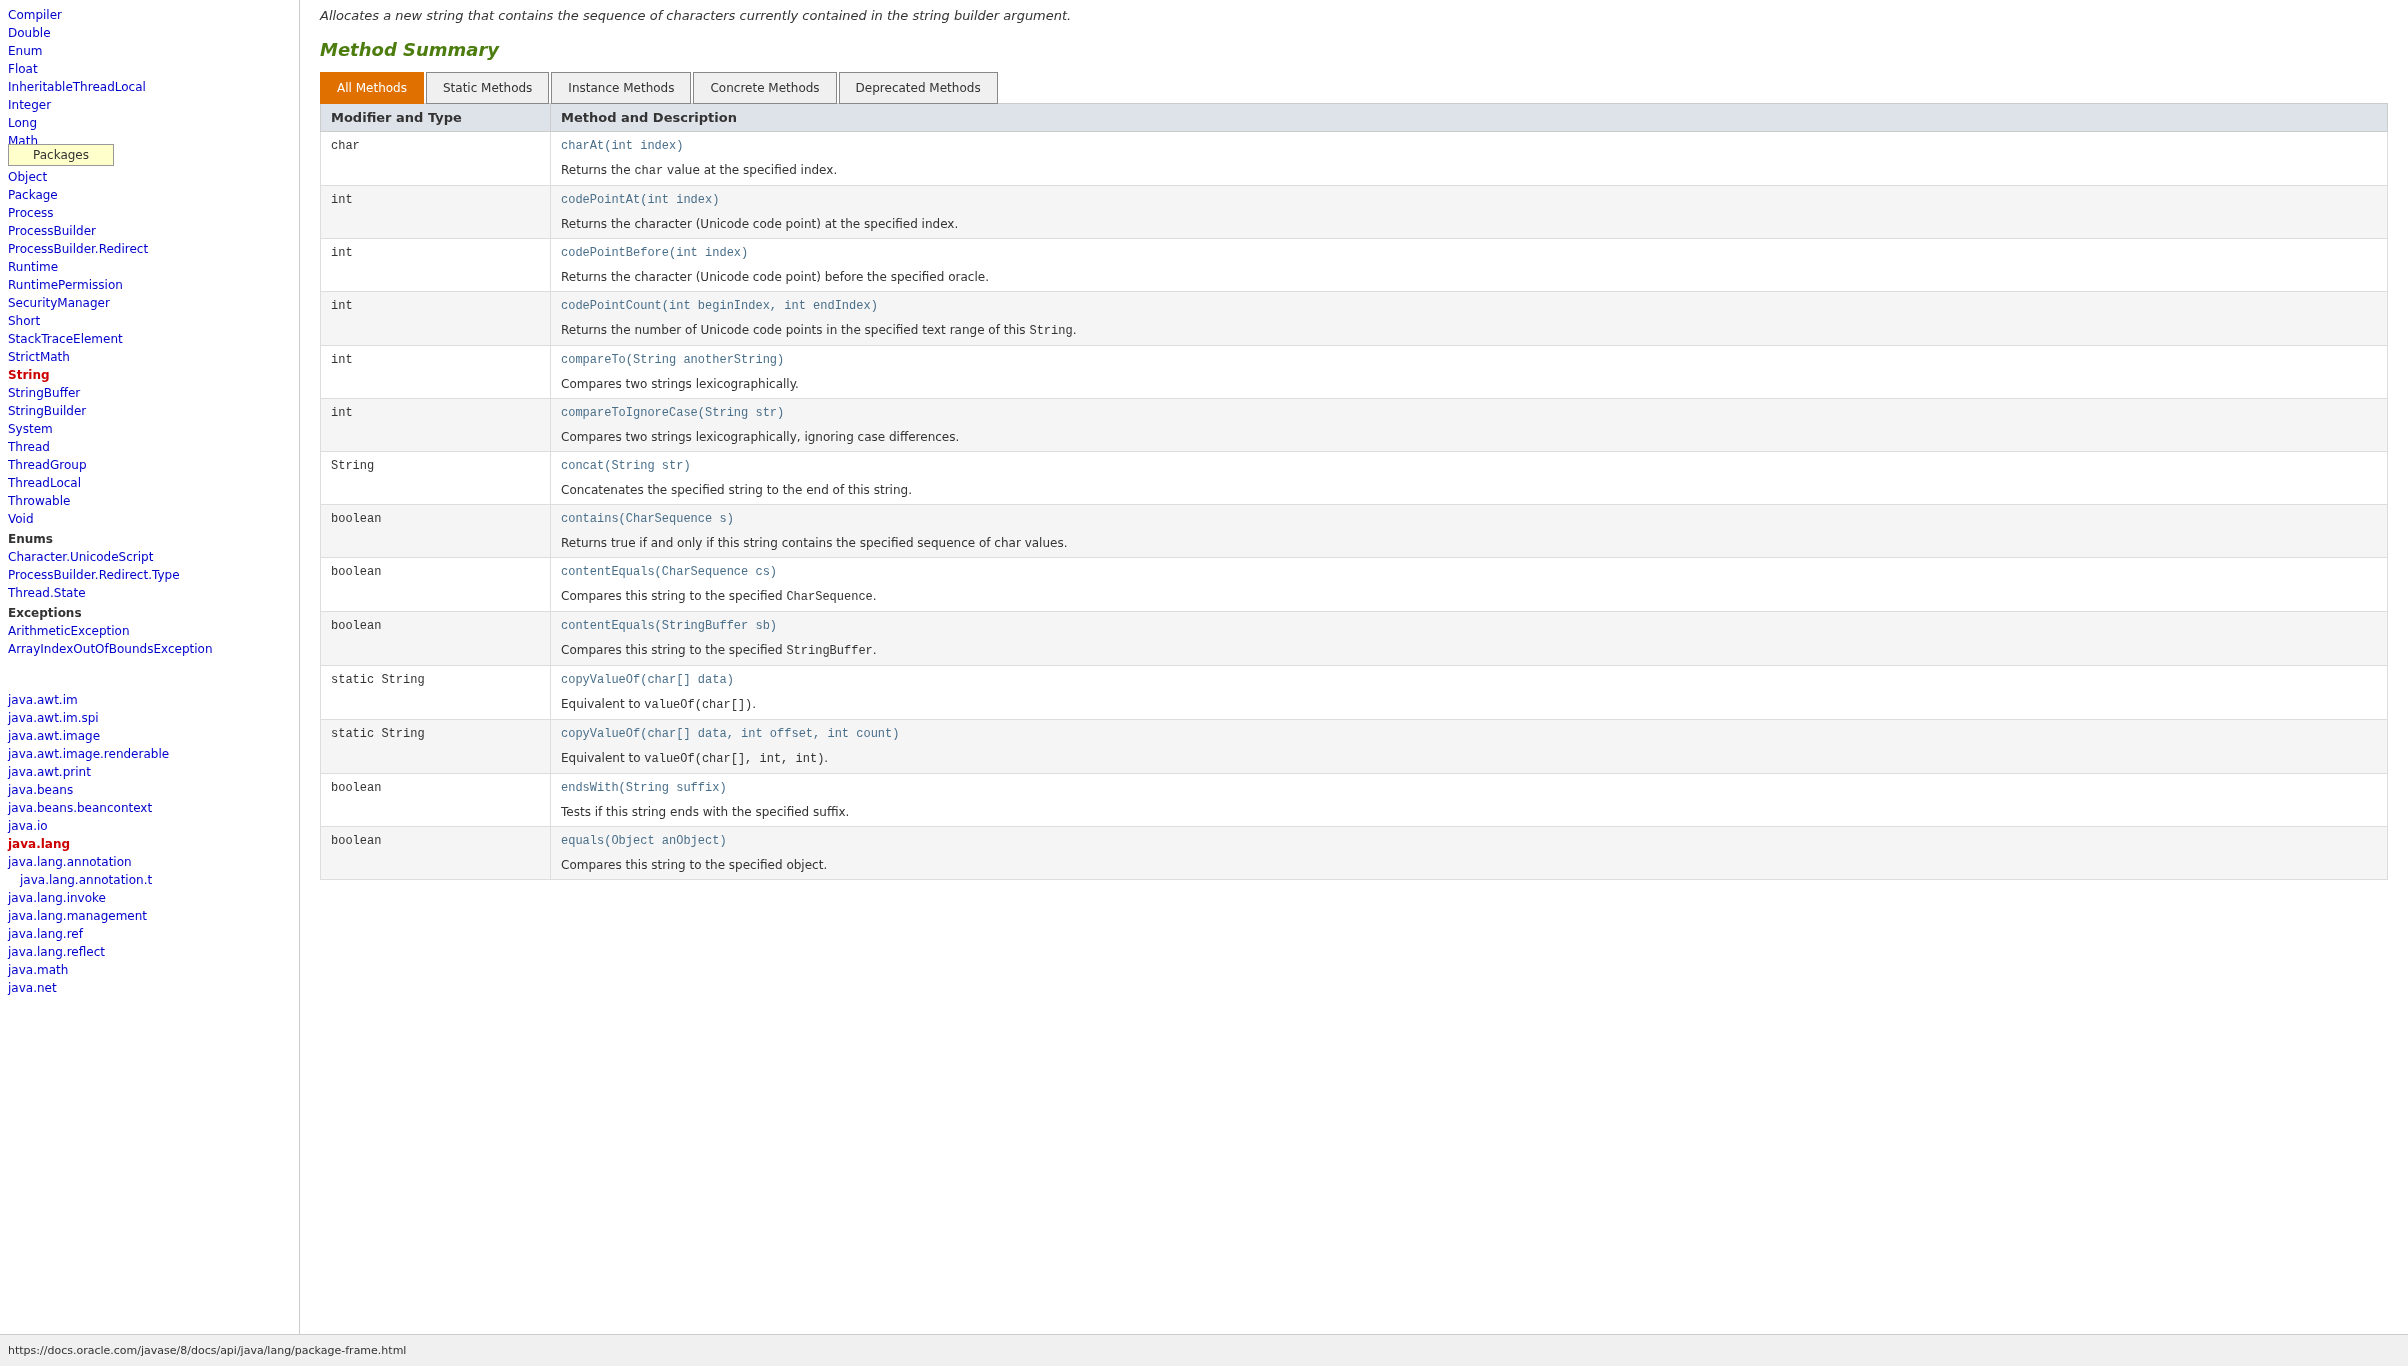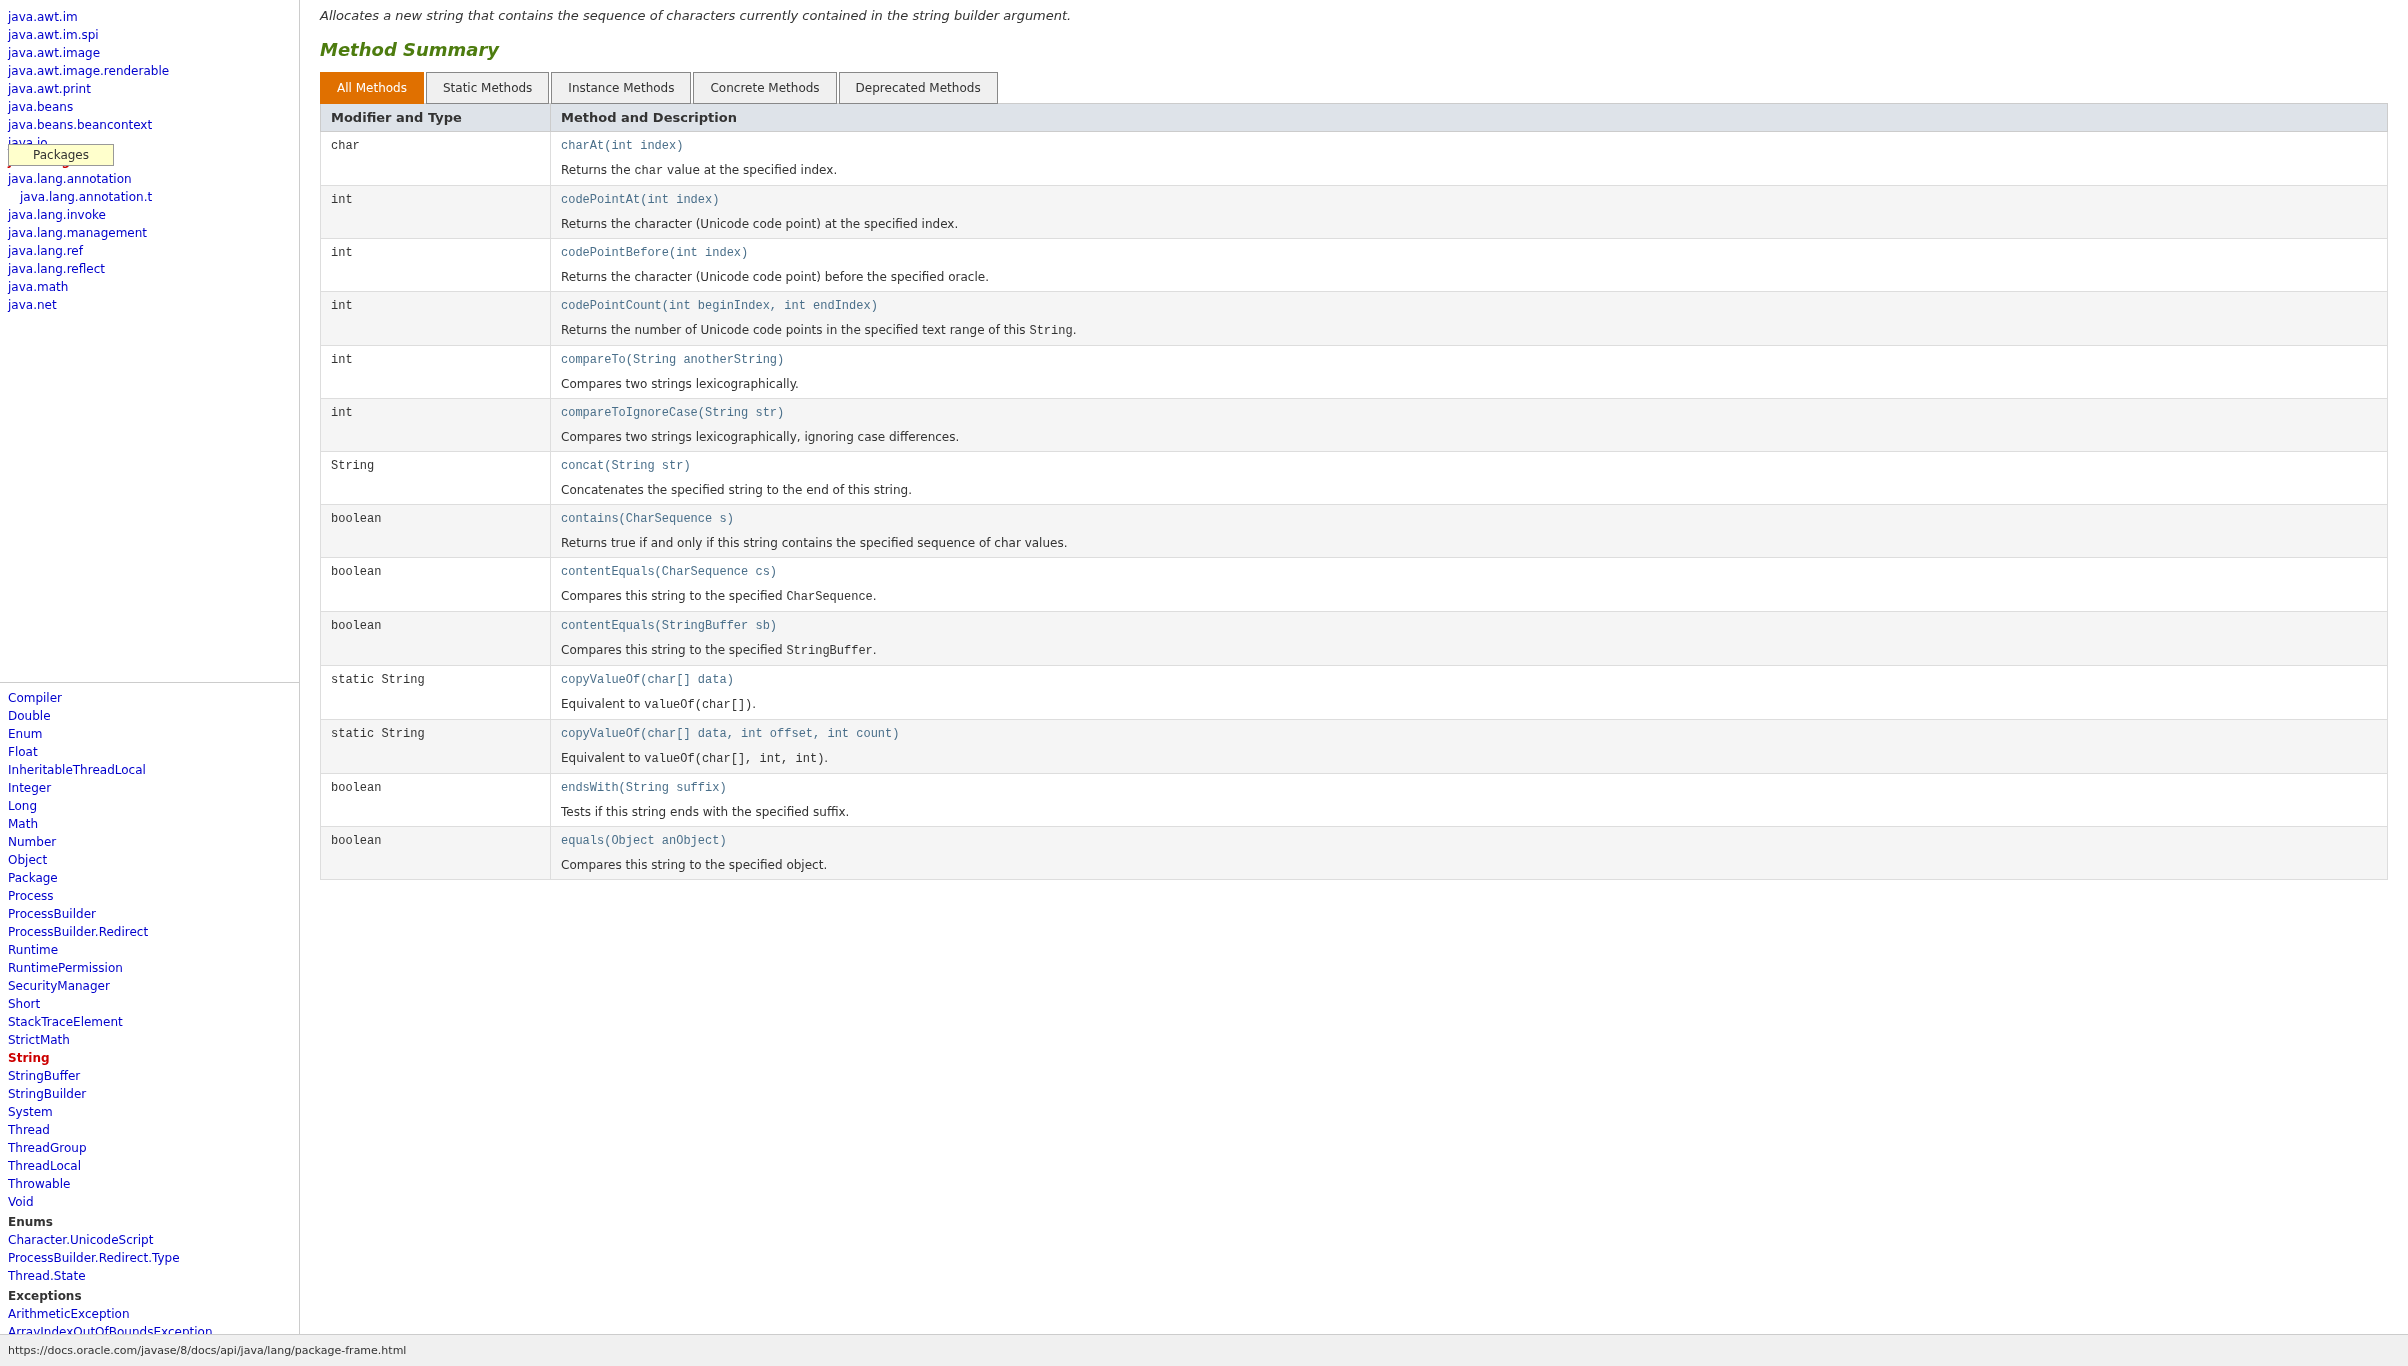--- a/index.html
+++ b/index.html
@@ -199,41 +199,20 @@
       color: #333;
       z-index: 200;
     }
   </style>
 </head>
 <body>
 
 <div id="sidebar">
 
   <div class="tooltip">Packages</div>
-
-  <div id="sidebar-top">
-    <div style="height:8px"></div>
-    <span class="sidebar-item">java.awt.im</span>
-    <span class="sidebar-item">java.awt.im.spi</span>
-    <span class="sidebar-item">java.awt.image</span>
-    <span class="sidebar-item">java.awt.image.renderable</span>
-    <span class="sidebar-item">java.awt.print</span>
-    <span class="sidebar-item">java.beans</span>
-    <span class="sidebar-item">java.beans.beancontext</span>
-    <span class="sidebar-item">java.io</span>
-    <span class="sidebar-item active">java.lang</span>
-    <span class="sidebar-item">java.lang.annotation</span>
-    <span class="sidebar-item" style="padding-left:20px">java.lang.annotation.t</span>
-    <span class="sidebar-item">java.lang.invoke</span>
-    <span class="sidebar-item">java.lang.management</span>
-    <span class="sidebar-item">java.lang.ref</span>
-    <span class="sidebar-item">java.lang.reflect</span>
-    <span class="sidebar-item">java.math</span>
-    <span class="sidebar-item">java.net</span>
-  </div>
 
   <div id="sidebar-bottom">
     <div style="height:6px"></div>
     <span class="sidebar-item">Compiler</span>
     <span class="sidebar-item">Double</span>
     <span class="sidebar-item">Enum</span>
     <span class="sidebar-item">Float</span>
     <span class="sidebar-item">InheritableThreadLocal</span>
     <span class="sidebar-item">Integer</span>
     <span class="sidebar-item">Long</span>
@@ -263,20 +242,41 @@
     <span class="sidebar-section-label">Enums</span>
     <span class="sidebar-item">Character.UnicodeScript</span>
     <span class="sidebar-item">ProcessBuilder.Redirect.Type</span>
     <span class="sidebar-item">Thread.State</span>
 
     <span class="sidebar-section-label">Exceptions</span>
     <span class="sidebar-item">ArithmeticException</span>
     <span class="sidebar-item">ArrayIndexOutOfBoundsException</span>
     <div style="height:40px"></div>
   </div>
+
+  <div id="sidebar-top">
+    <div style="height:8px"></div>
+    <span class="sidebar-item">java.awt.im</span>
+    <span class="sidebar-item">java.awt.im.spi</span>
+    <span class="sidebar-item">java.awt.image</span>
+    <span class="sidebar-item">java.awt.image.renderable</span>
+    <span class="sidebar-item">java.awt.print</span>
+    <span class="sidebar-item">java.beans</span>
+    <span class="sidebar-item">java.beans.beancontext</span>
+    <span class="sidebar-item">java.io</span>
+    <span class="sidebar-item active">java.lang</span>
+    <span class="sidebar-item">java.lang.annotation</span>
+    <span class="sidebar-item" style="padding-left:20px">java.lang.annotation.t</span>
+    <span class="sidebar-item">java.lang.invoke</span>
+    <span class="sidebar-item">java.lang.management</span>
+    <span class="sidebar-item">java.lang.ref</span>
+    <span class="sidebar-item">java.lang.reflect</span>
+    <span class="sidebar-item">java.math</span>
+    <span class="sidebar-item">java.net</span>
+  </div>
 </div>
 
 <div id="main">
   <p class="top-text">Allocates a new string that contains the sequence of characters currently contained in the string builder argument.</p>
 
   <div class="section-title">Method Summary</div>
 
   <div class="tabs-bar">
     <button class="tab-btn active">All Methods</button>
     <button class="tab-btn">Static Methods</button>

